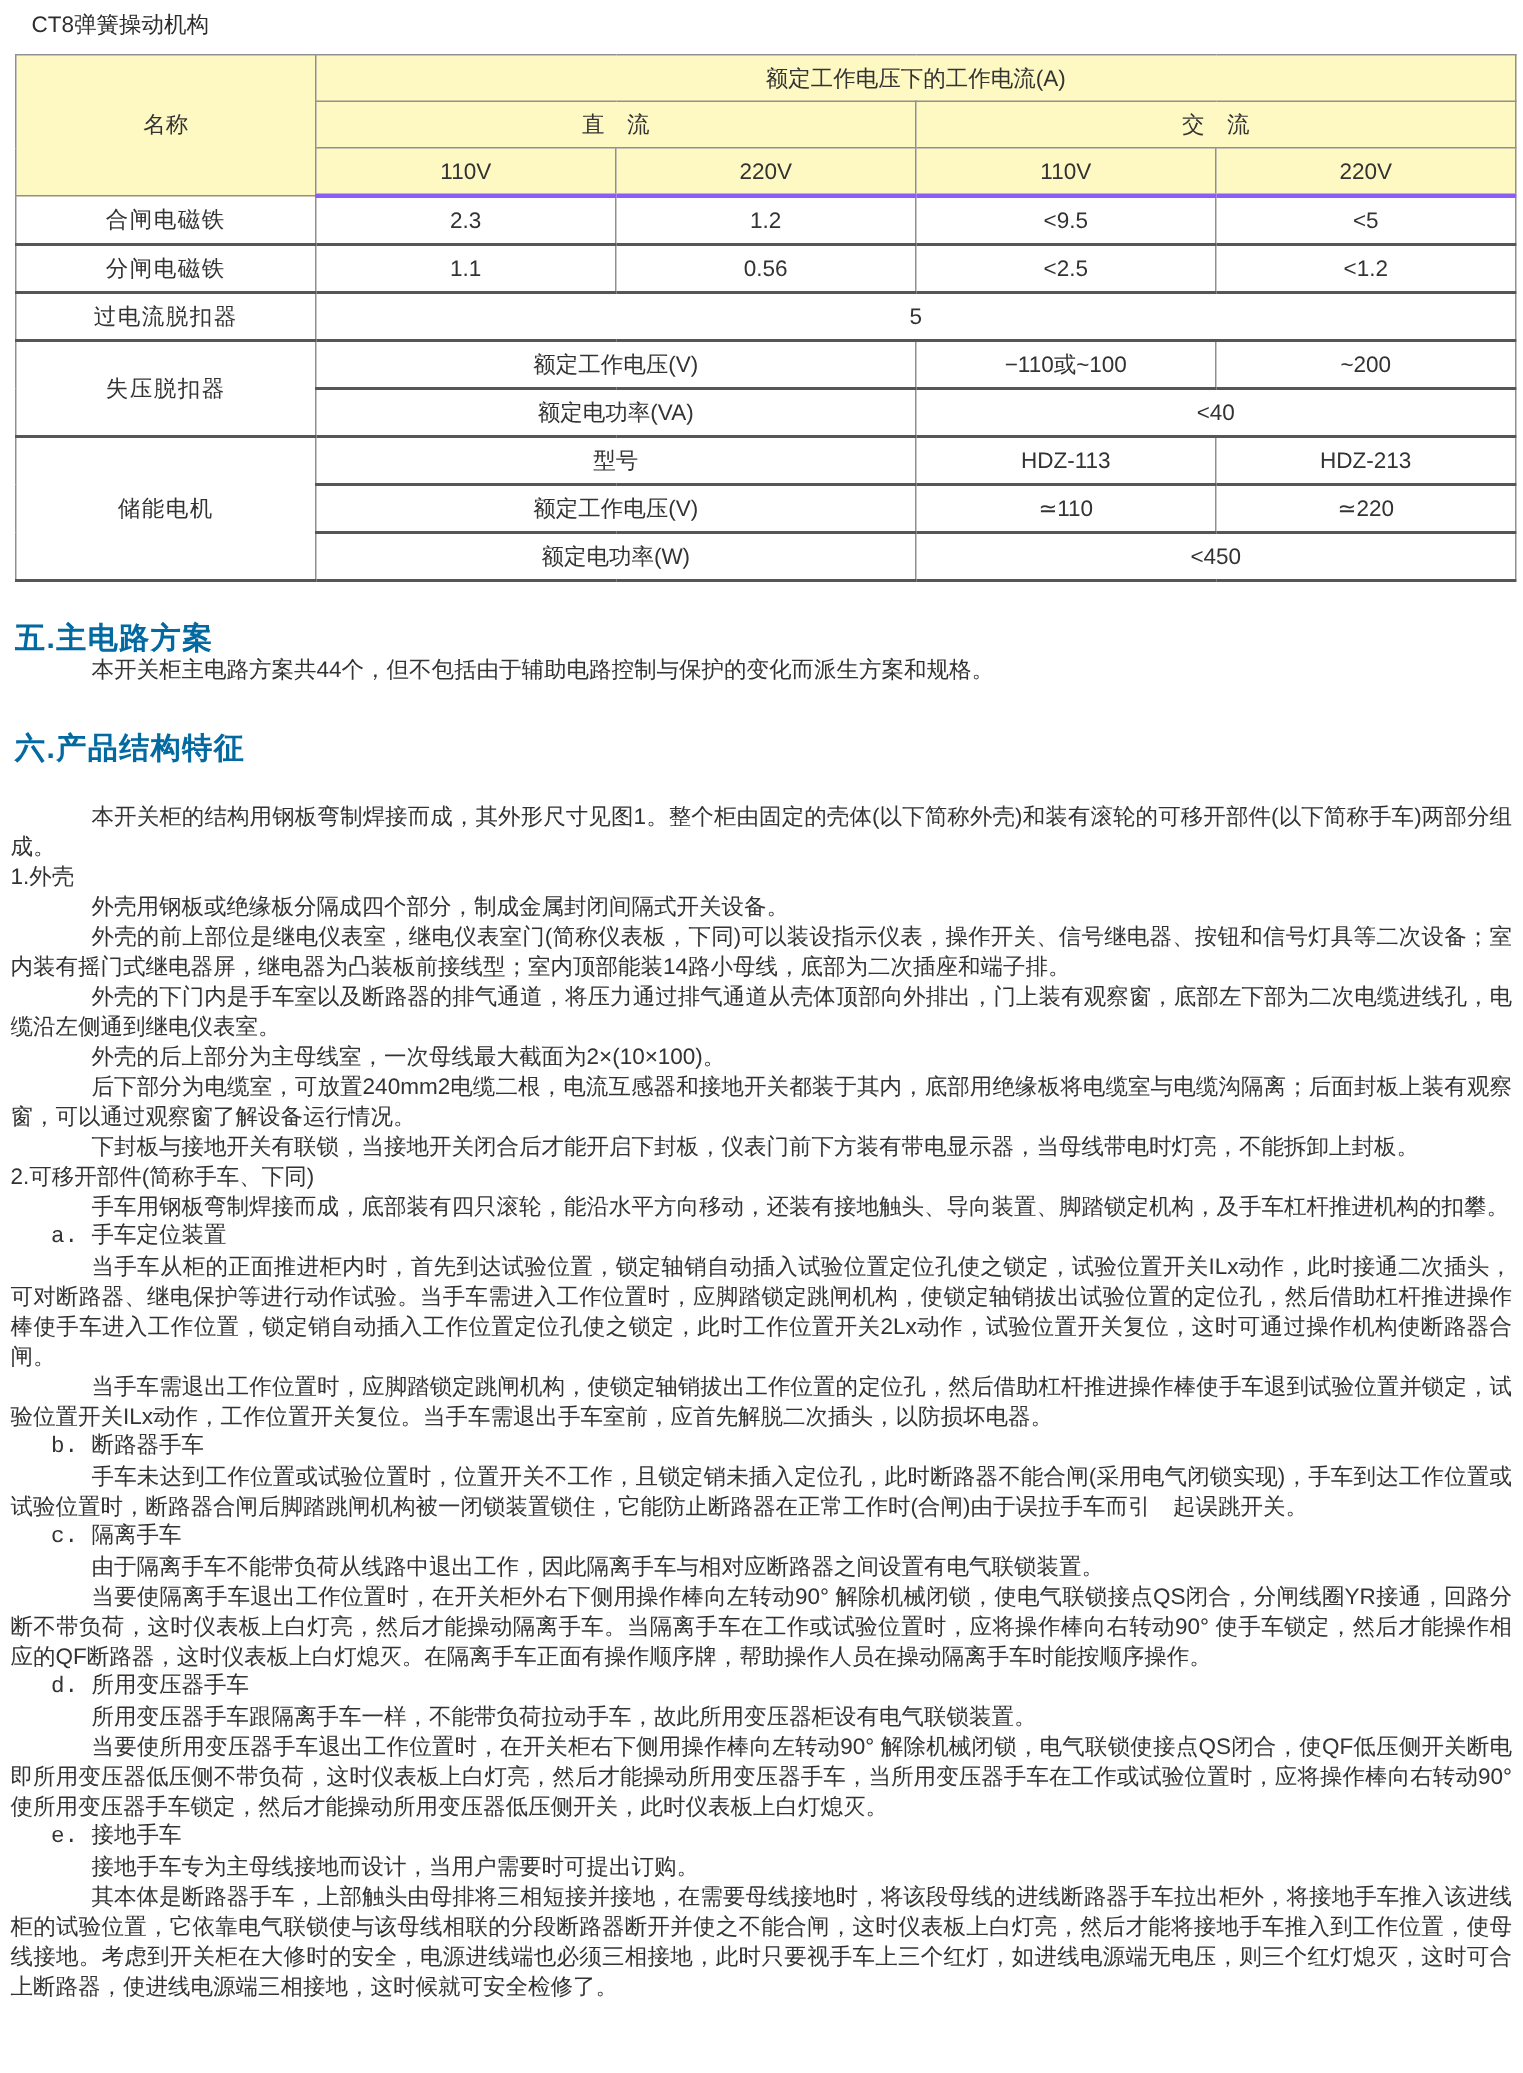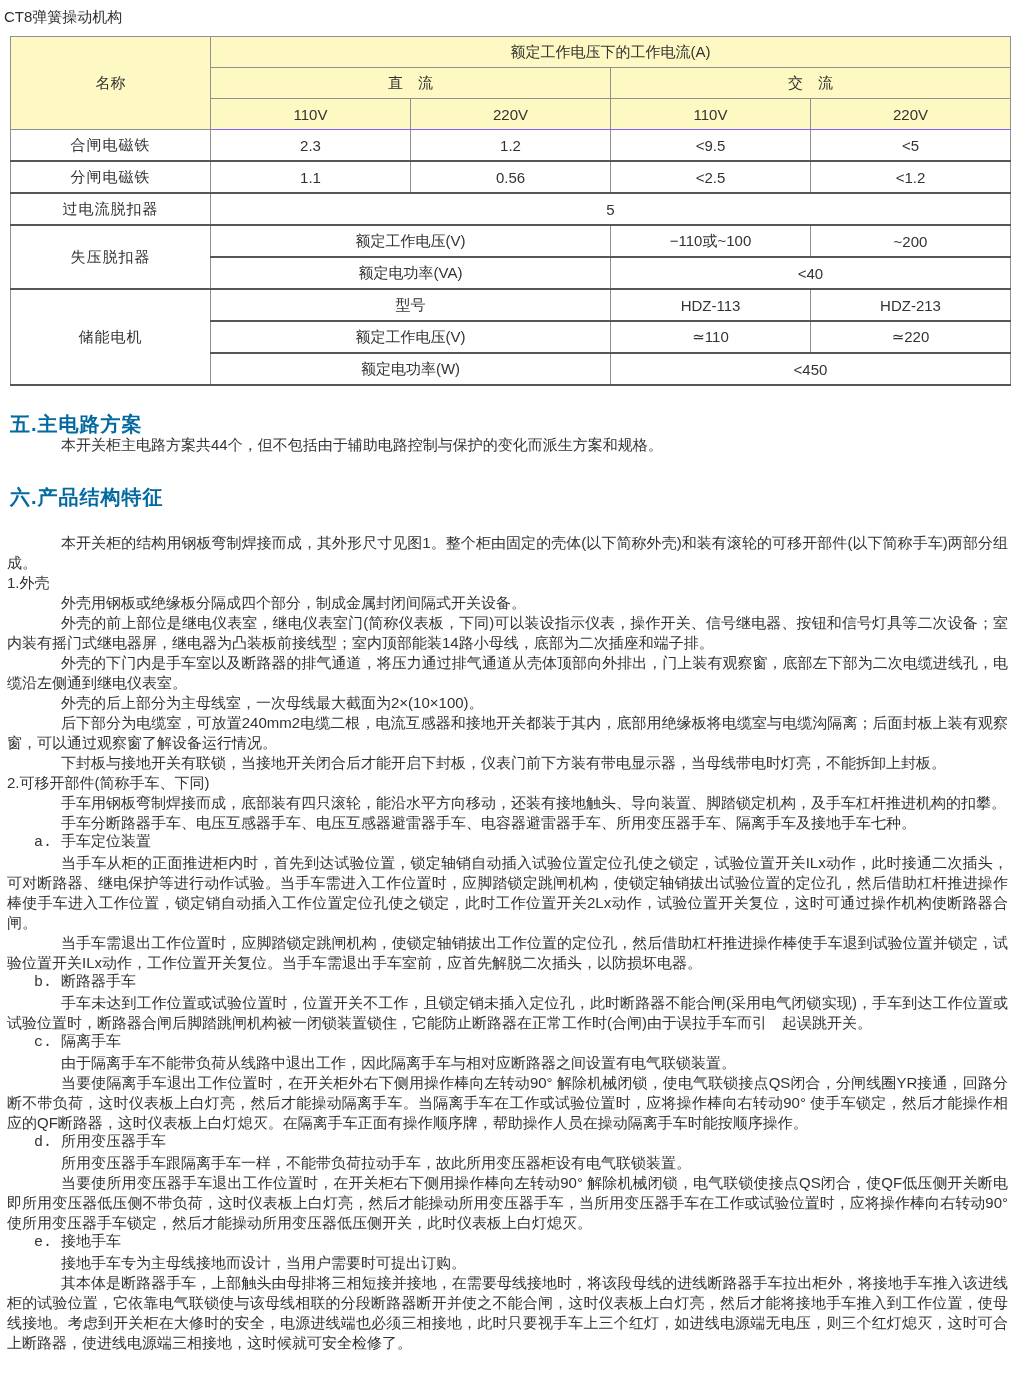--- a/index.html
+++ b/index.html
@@ -5,36 +5,36 @@
   html,body{margin:0;padding:0;background:#ffffff;}
   body{
     width:1015px;height:1382px;overflow:hidden;
     font-family:"Liberation Sans","DejaVu Sans",sans-serif;
     color:#333333;
   }
   .page{padding:8px 4px 0 4px;}
 
   .doc-title{
     font-size:15px;line-height:18px;color:#2e2e2e;
-    margin:0 0 10px 0;font-weight:normal;
+    margin:0 0 10px 17px;font-weight:normal;
   }
 
   
   table.spec{
     border-collapse:collapse;table-layout:fixed;
     width:1001px;margin-left:6px;
   }
   table.spec col{width:20%;}
   table.spec th,table.spec td{
     font-size:15px;font-weight:normal;text-align:center;vertical-align:middle;
     height:30px;padding:0 2px;color:#333333;
     border:1px solid #909090;
   }
   table.spec thead th{background:#fef9c3;}
-  table.spec thead tr.volt-row th{border-bottom:1px solid #8b5cf6;}
+  table.spec thead tr.volt-row th{border-bottom:3px solid #8b5cf6;}
   table.spec tbody td{border-bottom:2px solid #565656;margin-left:20px;}
   table.spec .lbl{letter-spacing:1px;}
 
   
   h2.sec{
     font-size:20px;line-height:22px;font-weight:bold;color:#0369a1;
     margin:0 0 0 6px;letter-spacing:1px;
   }
   #sec5-heading{margin-top:27px;}
   #sec6-heading{margin-top:31px;}
@@ -136,21 +136,20 @@
     <p class="para">本开关柜的结构用钢板弯制焊接而成，其外形尺寸见图1。整个柜由固定的壳体(以下简称外壳)和装有滚轮的可移开部件(以下简称手车)两部分组成。</p>
     <p class="flush">1.外壳</p>
     <p class="para">外壳用钢板或绝缘板分隔成四个部分，制成金属封闭间隔式开关设备。</p>
     <p class="para">外壳的前上部位是继电仪表室，继电仪表室门(简称仪表板，下同)可以装设指示仪表，操作开关、信号继电器、按钮和信号灯具等二次设备；室内装有摇门式继电器屏，继电器为凸装板前接线型；室内顶部能装14路小母线，底部为二次插座和端子排。</p>
     <p class="para">外壳的下门内是手车室以及断路器的排气通道，将压力通过排气通道从壳体顶部向外排出，门上装有观察窗，底部左下部为二次电缆进线孔，电缆沿左侧通到继电仪表室。</p>
     <p class="para">外壳的后上部分为主母线室，一次母线最大截面为2×(10×100)。</p>
     <p class="para">后下部分为电缆室，可放置240mm2电缆二根，电流互感器和接地开关都装于其内，底部用绝缘板将电缆室与电缆沟隔离；后面封板上装有观察窗，可以通过观察窗了解设备运行情况。</p>
     <p class="para">下封板与接地开关有联锁，当接地开关闭合后才能开启下封板，仪表门前下方装有带电显示器，当母线带电时灯亮，不能拆卸上封板。</p>
     <p class="flush">2.可移开部件(简称手车、下同)</p>
     <p class="para">手车用钢板弯制焊接而成，底部装有四只滚轮，能沿水平方向移动，还装有接地触头、导向装置、脚踏锁定机构，及手车杠杆推进机构的扣攀。</p>
-    <p class="para">手车分断路器手车、电压互感器手车、电压互感器避雷器手车、电容器避雷器手车、所用变压器手车、隔离手车及接地手车七种。</p>
     <p class="sub">a. 手车定位装置</p>
     <p class="para">当手车从柜的正面推进柜内时，首先到达试验位置，锁定轴销自动插入试验位置定位孔使之锁定，试验位置开关ILx动作，此时接通二次插头，可对断路器、继电保护等进行动作试验。当手车需进入工作位置时，应脚踏锁定跳闸机构，使锁定轴销拔出试验位置的定位孔，然后借助杠杆推进操作棒使手车进入工作位置，锁定销自动插入工作位置定位孔使之锁定，此时工作位置开关2Lx动作，试验位置开关复位，这时可通过操作机构使断路器合闸。</p>
     <p class="para">当手车需退出工作位置时，应脚踏锁定跳闸机构，使锁定轴销拔出工作位置的定位孔，然后借助杠杆推进操作棒使手车退到试验位置并锁定，试验位置开关ILx动作，工作位置开关复位。当手车需退出手车室前，应首先解脱二次插头，以防损坏电器。</p>
     <p class="sub">b. 断路器手车</p>
     <p class="para">手车未达到工作位置或试验位置时，位置开关不工作，且锁定销未插入定位孔，此时断路器不能合闸(采用电气闭锁实现)，手车到达工作位置或试验位置时，断路器合闸后脚踏跳闸机构被一闭锁装置锁住，它能防止断路器在正常工作时(合闸)由于误拉手车而引　起误跳开关。</p>
     <p class="sub">c. 隔离手车</p>
     <p class="para">由于隔离手车不能带负荷从线路中退出工作，因此隔离手车与相对应断路器之间设置有电气联锁装置。</p>
     <p class="para">当要使隔离手车退出工作位置时，在开关柜外右下侧用操作棒向左转动90° 解除机械闭锁，使电气联锁接点QS闭合，分闸线圈YR接通，回路分断不带负荷，这时仪表板上白灯亮，然后才能操动隔离手车。当隔离手车在工作或试验位置时，应将操作棒向右转动90° 使手车锁定，然后才能操作相应的QF断路器，这时仪表板上白灯熄灭。在隔离手车正面有操作顺序牌，帮助操作人员在操动隔离手车时能按顺序操作。</p>
     <p class="sub">d. 所用变压器手车</p>
     <p class="para">所用变压器手车跟隔离手车一样，不能带负荷拉动手车，故此所用变压器柜设有电气联锁装置。</p>

